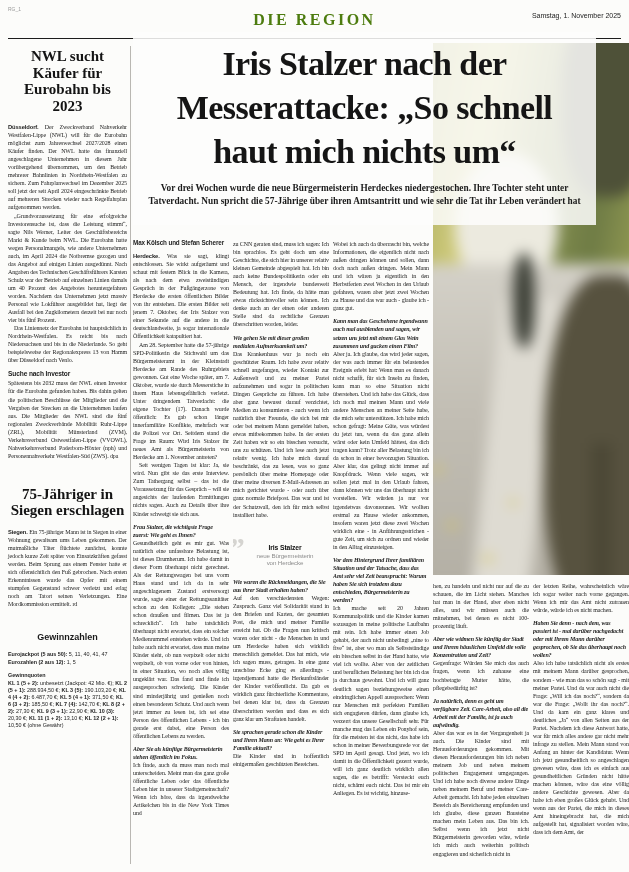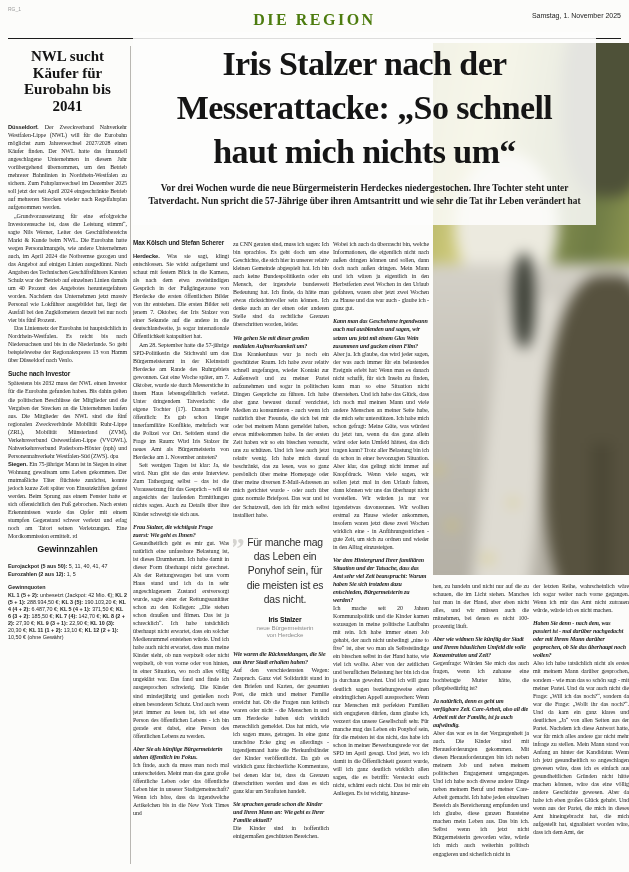--- a/index.html
+++ b/index.html
@@ -21,21 +21,21 @@
   
   .rail { position:absolute; left:8px; top:44px; width:119px; }
   .rail-headline { font:700 15px/16.5px "Liberation Serif",serif; text-align:center; margin:4px 2px 9px; color:#141414; }
   .rail-deck { font:400 9.3px/11.5px "Liberation Serif",serif; text-align:center; margin:0 2px 13px; color:#222; }
   .rail-body, .col { text-align:justify; hyphens:auto; -webkit-hyphens:auto; }
   .rail-body { font:400 6px/8.05px "Liberation Serif",serif; letter-spacing:-0.12px; color:#1d1d1d; }
   .rail-body .para + .para, .col .para + .para { text-indent:6px; }
   .lead-in { font:700 5.8px "Liberation Sans",sans-serif; }
   .subhead { font:700 6.6px/9px "Liberation Sans",sans-serif; margin:5px 0 1px; text-align:left; }
   .rail-headline-2 { margin-top:26px; }
-  .lotto-title { font:700 9px/11px "Liberation Sans",sans-serif; text-align:center; margin:4px 0 8px; }
+  .lotto-title { font:700 9px/11px "Liberation Sans",sans-serif; text-align:center; margin:24px 0 8px; }
   .lotto { font:400 5.4px/7px "Liberation Sans",sans-serif; text-align:left; color:#1d1d1d; }
   .lotto .lotto-line { margin-bottom:1px; }
   .lotto .lotto-head { font-weight:700; margin:6px 0 1px; }
 
   
   .photo { position:absolute; left:433px; top:43px; width:196px; height:532px; overflow:hidden;
     background:#cfccc2; z-index:1; }
   .photo-blur { position:absolute; inset:-14px; filter:blur(7px); }
   .pb { position:absolute; }
   .pb-foliage { left:0; top:0; right:0; height:46%;
@@ -84,29 +84,30 @@
 
 <div class="page">
 
   <span class="edition-code">RG_1</span>
   <div class="section-title">DIE REGION</div>
   <span class="page-date">Samstag, 1. November 2025</span>
   <div class="header-rule"></div>
   <div class="rail-divider"></div>
 
   <div class="rail">
-    <h2 class="rail-headline">NWL sucht Käufer für Eurobahn bis 2041</h2>
+    <h2 class="rail-headline">NWL sucht Käufer für Eurobahn bis 2023</h2>
     <div class="rail-body">
         <p class="para"><b class="lead-in">Düsseldorf. </b>Der Zweckverband Nahverkehr Westfalen-Lippe (NWL) will für die Eurobahn möglichst zum Jahreswechsel 2027/2028 einen Käufer finden. Der NWL hatte das finanziell angeschlagene Unternehmen in diesem Jahr vorübergehend übernommen, um den Betrieb mehrerer Bahnlinien in Nordrhein-Westfalen zu sichern. Zum Fahrplanwechsel im Dezember 2025 soll jetzt der seit April 2024 eingeschränkte Betrieb auf mehreren Strecken wieder nach Regelfahrplan aufgenommen werden.</p>
         <p class="para">„Grundvoraussetzung für eine erfolgreiche Investorensuche ist, dass die Leistung stimmt“, sagte Nils Werner, Leiter des Geschäftsbereichs Markt &amp; Kunde beim NWL. Die Eurobahn hatte wegen Personalmangels, wie andere Unternehmen auch, im April 2024 die Notbremse gezogen und das Angebot auf einigen Linien ausgedünnt. Nach Angaben des Technischen Geschäftsführers Karsten Schulz war der Betrieb auf einzelnen Linien damals um 40 Prozent des Angebotes heruntergefahren worden. Nachdem das Unternehmen jetzt massiv Personal wie Lokführer ausgebildet hat, liegt der Ausfall bei den Zugkilometern derzeit bei nur noch vier bis fünf Prozent.</p>
         <p class="para">Das Liniennetz der Eurobahn ist hauptsächlich in Nordrhein-Westfalen. Es reicht bis nach Niedersachsen und bis in die Niederlande. So geht beispielsweise der Regionalexpress 13 von Hamm über Düsseldorf nach Venlo.</p>
         <h4 class="subhead">Suche nach Investor</h4>
         <p class="para">Spätestens bis 2032 muss der NWL einen Investor für die Eurobahn gefunden haben. Bis dahin gelten die politischen Beschlüsse der Mitglieder und die Vergaben der Strecken an die Unternehmen laufen aus. Die Mitglieder des NWL sind die fünf regionalen Zweckverbände Mobilität Ruhr-Lippe (ZRL), Mobilität Münsterland (ZVM), Verkehrsverbund Ostwestfalen-Lippe (VVOWL), Nahverkehrsverbund Paderborn-Höxter (nph) und Personennahverkehr Westfalen-Süd (ZWS). dpa</p>
       </div>
 
+    <h2 class="rail-headline rail-headline-2">75-Jähriger in Siegen erschlagen</h2>
     <div class="rail-body">
         <p class="para"><b class="lead-in">Siegen. </b>Ein 75-jähriger Mann ist in Siegen in einer Wohnung gewaltsam ums Leben gekommen. Der mutmaßliche Täter flüchtete zunächst, konnte jedoch kurze Zeit später von Einsatzkräften gefasst werden. Beim Sprung aus einem Fenster hatte er sich offensichtlich den Fuß gebrochen. Nach ersten Erkenntnissen wurde das Opfer mit einem stumpfen Gegenstand schwer verletzt und erlag noch am Tatort seinen Verletzungen. Eine Mordkommission ermittelt. rd</p>
       </div>
 
     <h3 class="lotto-title">Gewinnzahlen</h3>
     <div class="lotto">
         <p class="lotto-line"><b class="">Eurojackpot (5 aus 50): </b>5, 11, 40, 41, 47</p>
         <p class="lotto-line"><b class="">Eurozahlen (2 aus 12): </b>1, 5</p>
         <p class="lotto-head">Gewinnquoten</p>
         <p class="lotto-line"><b class="">KL 1 (5 + 2): </b>unbesetzt (Jackpot: 42 Mio. €); <b class="">KL 2 (5 + 1): </b>288.934,50 €; <b class="">KL 3 (5): </b>190.103,20 €; <b class="">KL 4 (4 + 2): </b>6.487,70 €; <b class="">KL 5 (4 + 1): </b>371,50 €; <b class="">KL 6 (3 + 2): </b>185,50 €; <b class="">KL 7 (4): </b>142,70 €; <b class="">KL 8 (2 + 2): </b>27,30 €; <b class="">KL 9 (3 + 1): </b>22,90 €; <b class="">KL 10 (3): </b>20,30 €; <b class="">KL 11 (1 + 2): </b>13,10 €; <b class="">KL 12 (2 + 1): </b>10,50 € (ohne Gewähr) </p>
@@ -144,21 +145,20 @@
       <p class="para">Gesundheitlich geht es mir gut. Was natürlich eine unfassbare Belastung ist, ist dieses Drumherum. Ich habe damit in dieser Form überhaupt nicht gerechnet. Als der Rettungswagen bei uns vorm Haus stand und ich da in sehr angeschlagenem Zustand erstversorgt wurde, sagte einer der Rettungssanitäter schon zu den Kollegen: „Die stehen schon draußen und filmen. Das ist ja schrecklich“. Ich habe tatsächlich überhaupt nicht erwartet, dass ein solcher Medienrummel entstehen würde. Und ich habe auch nicht erwartet, dass man meine Kinder sieht, ob nun verpixelt oder nicht verpixelt, ob von vorne oder von hinten, in einer Situation, wo noch alles völlig ungeklärt war. Das fand und finde ich ausgesprochen schwierig. Die Kinder sind minderjährig und genießen noch einen besonderen Schutz. Und auch wenn jetzt immer zu lesen ist, ich sei eine Person des öffentlichen Lebens - ich bin gerade erst dabei, eine Person des öffentlichen Lebens zu werden.</p>
       <p class="q">Aber Sie als künftige Bürgermeisterin stehen öffentlich im Fokus.</p>
       <p class="para">Ich finde, auch da muss man noch mal unterscheiden. Meint man das ganz große öffentliche Leben oder das öffentliche Leben hier in unserer Stadtgemeinschaft? Wenn ich höre, dass da irgendwelche Artikelchen bis in die New York Times und</p>
     </div>
   <div class="col col2">
       <p class="para cont">zu CNN geraten sind, muss ich sagen: Ich bin sprachlos. Es geht doch um eine Geschichte, die sich hier in unserer relativ kleinen Gemeinde abgespielt hat. Ich bin auch keine Bundespolitikerin oder ein Mensch, der irgendwie bundesweit Bedeutung hat. Ich finde, da hätte man etwas rücksichtsvoller sein können. Ich denke auch an der einen oder anderen Stelle sind da rechtliche Grenzen überschritten worden, leider.</p>
       <p class="q">Wie gehen Sie mit dieser großen medialen Aufmerksamkeit um?</p>
       <p class="para">Das Krankenhaus war ja noch ein geschützter Raum. Ich habe zwar relativ schnell angefangen, wieder Kontakt zur Außenwelt und zu meiner Partei aufzunehmen und sogar in politischen Dingen Gespräche zu führen. Ich habe aber ganz bewusst darauf verzichtet, Medien zu konsumieren - auch wenn ich natürlich über Freunde, die sich bei mir oder bei meinem Mann gemeldet haben, etwas mitbekommen habe. In der ersten Zeit haben wir so ein bisschen versucht, uns zu schützen. Und ich lese auch jetzt relativ wenig. Ich habe mich darauf beschränkt, das zu lesen, was so ganz persönlich über meine Homepage oder über meine diversen E-Mail-Adressen an mich gerichtet wurde - oder auch über ganz normale Briefpost. Das war und ist der Schutzwall, den ich für mich selbst installiert habe.</p>
       <div class="pullquote">
         <span class="pq-mark">„</span>
-        <div class="pq-text">Für manche mag das Leben ein Ponyhof sein, für die meisten ist es das nicht.</div>
         <div class="pq-name">Iris Stalzer</div>
         <div class="pq-role">neue Bürgermeisterin</div>
         <div class="pq-role">von Herdecke</div>
       </div>
       <p class="q">Wie waren die Rückmeldungen, die Sie aus ihrer Stadt erhalten haben?</p>
       <p class="para">Auf den verschiedensten Wegen: Zuspruch. Ganz viel Solidarität stand in den Briefen und Karten, der gesamten Post, die mich und meiner Familie erreicht hat. Ob die Fragen nun kritisch waren oder nicht - die Menschen in und um Herdecke haben sich wirklich menschlich gemeldet. Das hat mich, wie ich sagen muss, getragen. In eine ganz unschöne Ecke ging es allerdings - irgendjemand hatte die Herkunftsländer der Kinder veröffentlicht. Da gab es wirklich ganz fürchterliche Kommentare, bei denen klar ist, dass da Grenzen überschritten werden und dass es sich ganz klar um Straftaten handelt.</p>
       <p class="q">Sie sprachen gerade schon die Kinder und Ihren Mann an: Wie geht es Ihrer Familie aktuell?</p>
       <p class="para">Die Kinder sind in hoffentlich einigermaßen geschützten Bereichen.</p>
     </div>
   <div class="col col3">

